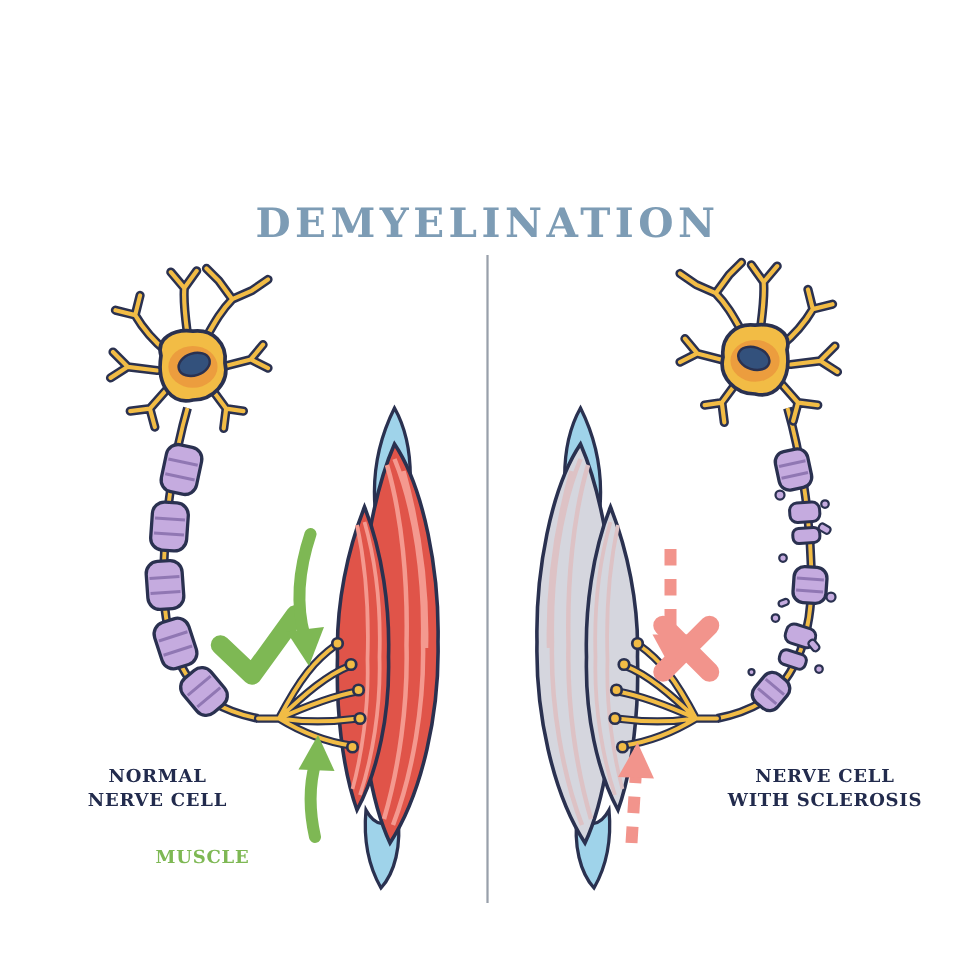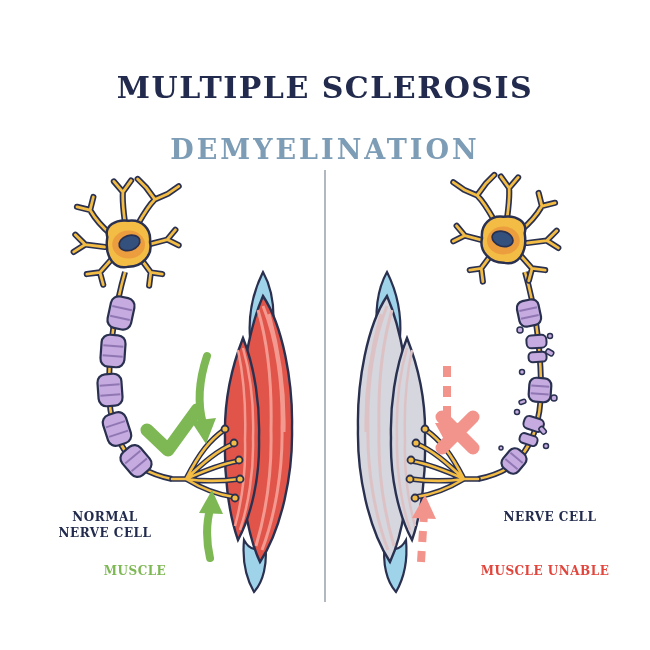--- a/index.html
+++ b/index.html
@@ -213,33 +213,33 @@
     <g>
       <path d="M447,366 L447,422" fill="none" stroke="var(--c-pink,#f2948c)" stroke-width="8" stroke-dasharray="11 9"></path>
       <polygon points="435,423 459,423 447,445" fill="var(--c-pink,#f2948c)"></polygon>
     </g>
     <g>
       <path d="M421,562 L424,514" fill="none" stroke="var(--c-pink,#f2948c)" stroke-width="8" stroke-dasharray="11 9"></path>
       <polygon points="412,518 436,519 425,495" fill="var(--c-pink,#f2948c)"></polygon>
     </g>
   </svg>
 
-  <div class="title">MULTIPLE SCLEROSIS</div>
   <div class="subtitle">DEMYELINATION</div>
 
   <div class="lbl lbl-left-nerve">
     <span>NORMAL</span><br>
     <span>NERVE CELL</span>
   </div>
 
   <div class="lbl lbl-left-muscle">
     <span>MUSCLE</span><br>
   </div>
 
   <div class="lbl lbl-right-nerve">
     <span>NERVE CELL</span><br>
+    <span>WITH SCLEROSIS</span>
   </div>
 
   <div class="lbl lbl-right-muscle">
-    <span>MUSCLE UNABLE</span><br>
+    <br>
   </div>
 
 </div>
 
 </body></html>

